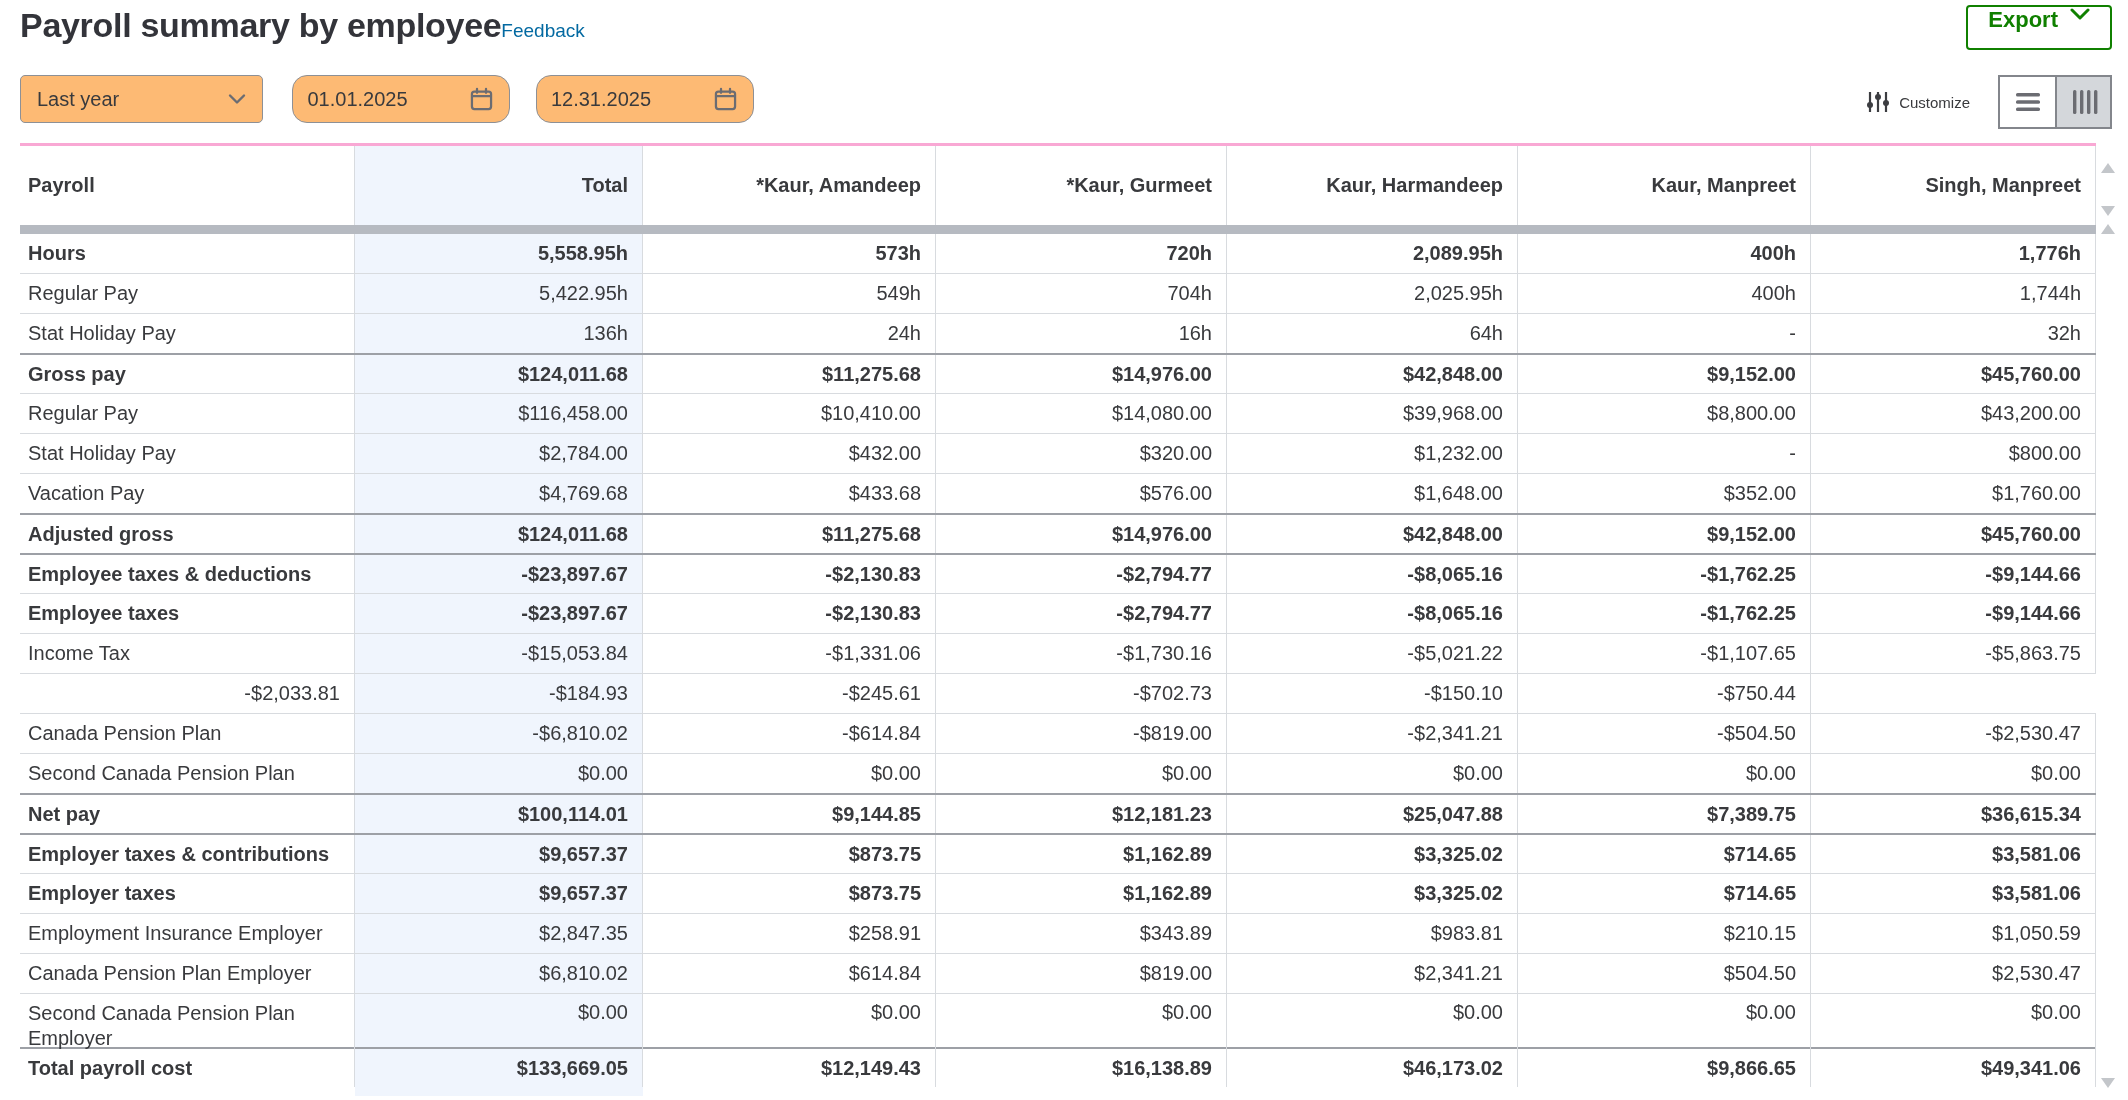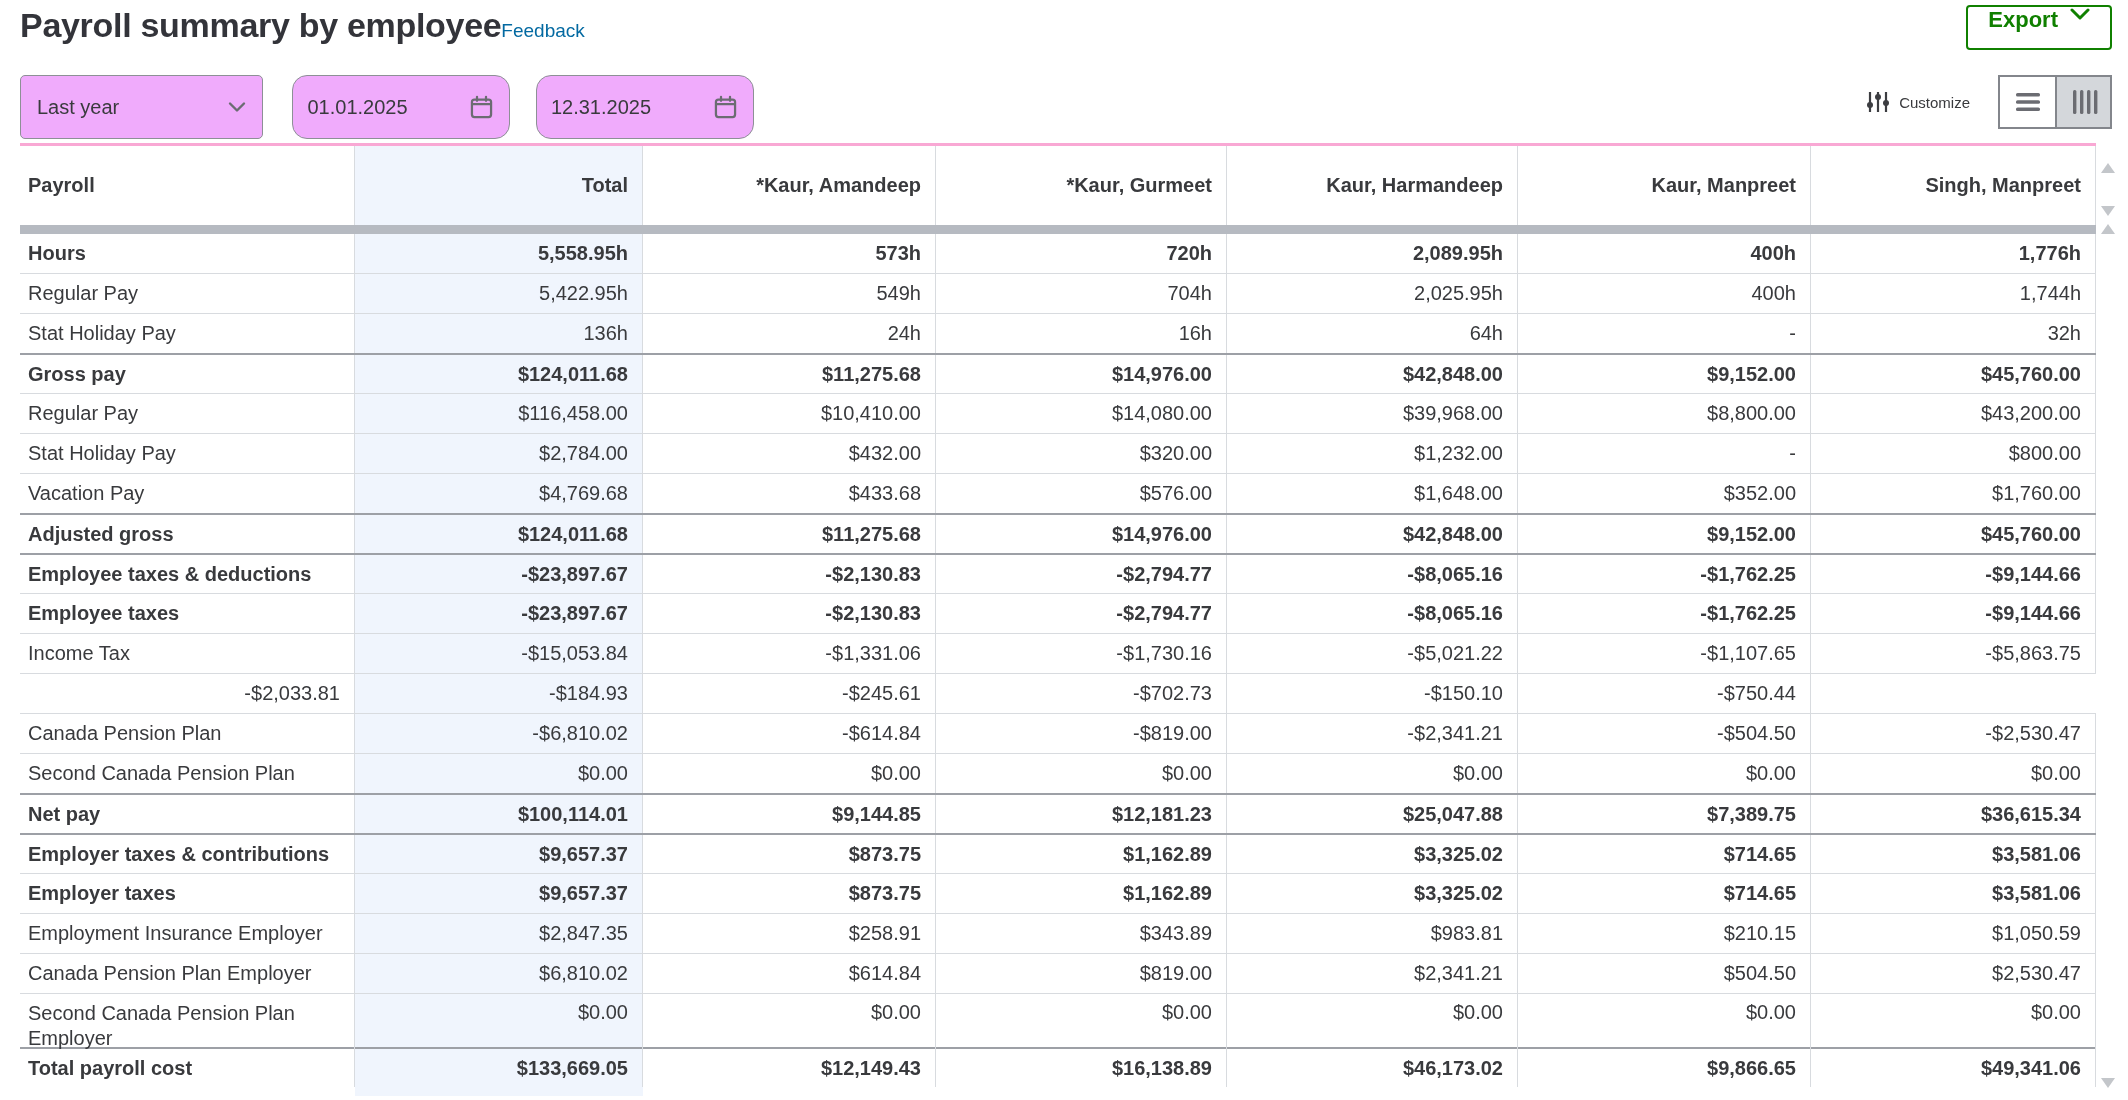--- a/index.html
+++ b/index.html
@@ -16,22 +16,22 @@
     position:absolute;top:5px;right:16px;height:45px;padding:0 20px;
     background:#fff;border:2px solid #108000;border-radius:4px;
     color:#108000;font-size:22px;font-weight:bold;
     display:flex;align-items:flex-start;gap:12px;cursor:pointer;
     font-family:"Liberation Sans", sans-serif;
   }
   
   .filters{position:absolute;top:75px;left:20px;right:16px;height:54px;}
   .control{
     display:inline-flex;align-items:center;justify-content:space-between;
-    height:64px;border:1px solid #8d9096;border-radius:5px;
-    font-size:20px;color:#393a3d;box-sizing:border-box;background:#f0abfc;cursor:pointer;
+    height:48px;border:1px solid #8d9096;border-radius:5px;
+    font-size:20px;color:#393a3d;box-sizing:border-box;background:#fdba74;cursor:pointer;
     vertical-align:top;
   }
   .range-select{width:243px;padding:0 16px;margin-right:25px;}
   .date-input{width:218px;padding:0 14px;margin-right:21px;border-radius:15px;}
   .right-tools{position:absolute;right:0;top:0;height:54px;display:flex;align-items:center;gap:28px;}
   .customize{display:flex;align-items:center;gap:9px;font-size:15px;cursor:pointer;}
   .view-toggle{display:flex;border:2px solid #83868c;box-sizing:border-box;height:54px;background:#fff;}
   .vt-btn{width:55px;display:flex;align-items:center;justify-content:center;background:#fff;border:none;padding:0;cursor:pointer;}
   .vt-btn.selected{background:#d4d7db;border-left:2px solid #83868c;}
   

